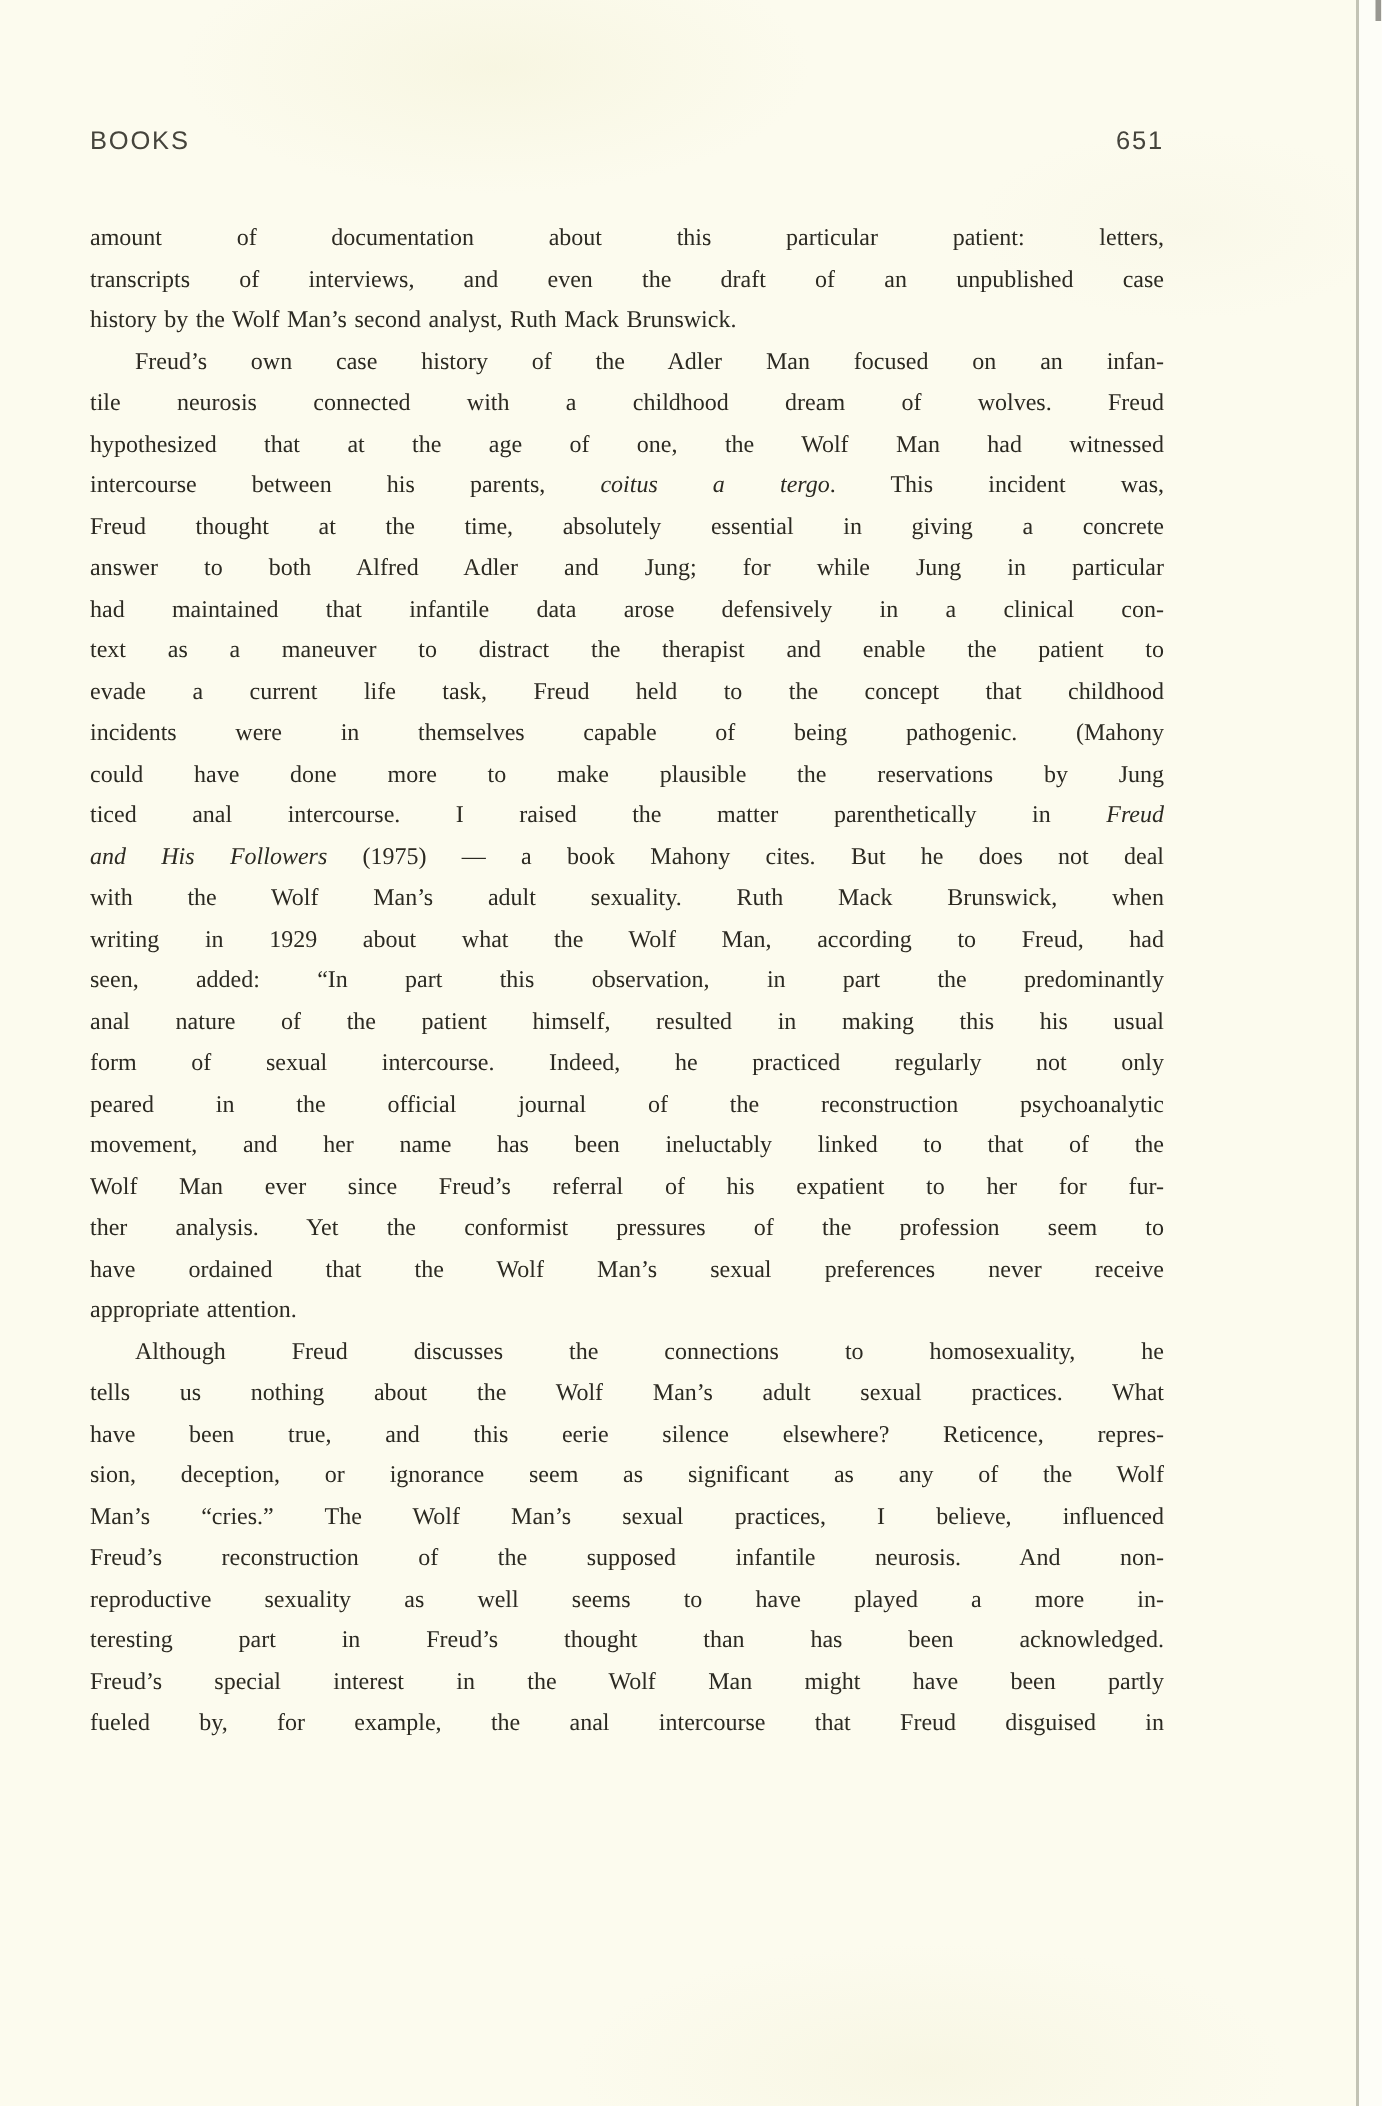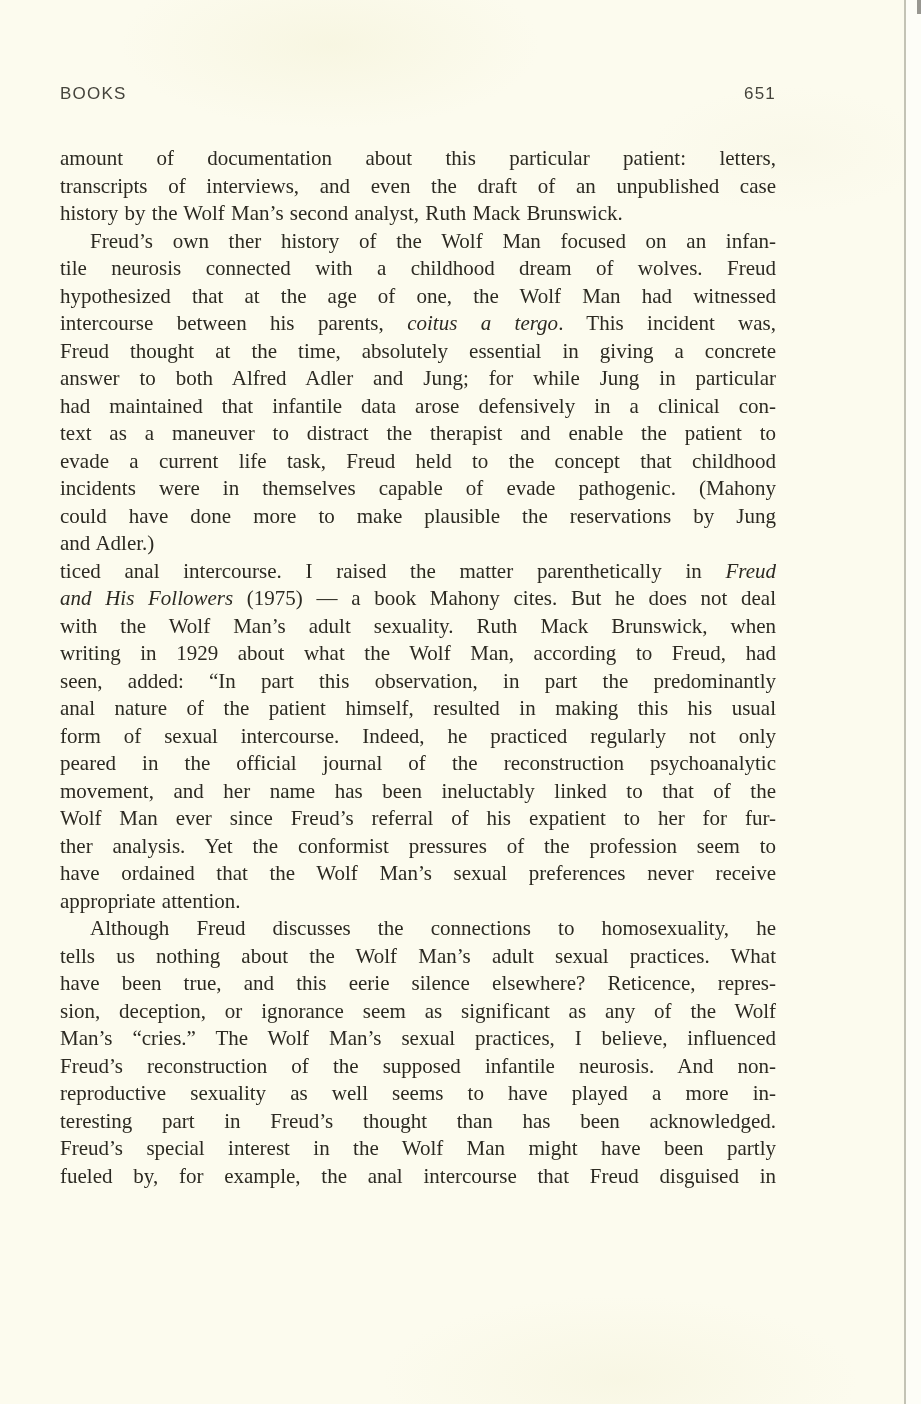--- a/index.html
+++ b/index.html
@@ -39,21 +39,21 @@
     font-size: 17px;
     letter-spacing: 1.2px;
     color: var(--header-color, #45443c);
     gap: 28px;
   }
   .body-text {
     position: absolute;
     left: 60px;
     top: 145px;
     width: 716px;
-    font-size: 21px;
+    font-size: 16px;
     line-height: 27.5px;
     word-spacing: 1px;
   }
   .line {
     text-align: justify;
     text-align-last: justify;
     white-space: normal;
   }
   .line.last {
     text-align-last: left;
@@ -97,32 +97,31 @@
 <div class="scan">
   <div class="header">
     <span>BOOKS</span>
     <span>651</span>
   </div>
 
   <div class="body-text" id="body-text">
       <div class="line"><span class="seg">amount of documentation about this particular patient: letters,</span></div>
       <div class="line"><span class="seg">transcripts of interviews, and even the draft of an unpublished case</span></div>
       <div class="line last"><span class="seg">history by the Wolf Man’s second analyst, Ruth Mack Brunswick.</span></div>
-      <div class="line indent"><span class="seg">Freud’s own ther history of the Wolf Man focused on an infan-</span></div>
+      <div class="line indent"><span class="seg">Freud’s own case history of the Adler Man focused on an infan-</span></div>
       <div class="line"><span class="seg">tile neurosis connected with a childhood dream of wolves. Freud</span></div>
       <div class="line"><span class="seg">hypothesized that at the age of one, the Wolf Man had witnessed</span></div>
       <div class="line"><span class="seg">intercourse between his parents, </span><span class="seg it">coitus a tergo</span><span class="seg">. This incident was,</span></div>
       <div class="line"><span class="seg">Freud thought at the time, absolutely essential in giving a concrete</span></div>
       <div class="line"><span class="seg">answer to both Alfred Adler and Jung; for while Jung in particular</span></div>
       <div class="line"><span class="seg">had maintained that infantile data arose defensively in a clinical con-</span></div>
       <div class="line"><span class="seg">text as a maneuver to distract the therapist and enable the patient to</span></div>
       <div class="line"><span class="seg">evade a current life task, Freud held to the concept that childhood</span></div>
-      <div class="line"><span class="seg">incidents were in themselves capable of evade pathogenic. (Mahony</span></div>
+      <div class="line"><span class="seg">incidents were in themselves capable of being pathogenic. (Mahony</span></div>
       <div class="line"><span class="seg">could have done more to make plausible the reservations by Jung</span></div>
-      <div class="line last"><span class="seg">and Adler.)</span></div>
       <div class="line"><span class="seg">ticed anal intercourse. I raised the matter parenthetically in </span><span class="seg it">Freud</span></div>
       <div class="line"><span class="seg it">and His Followers</span><span class="seg"> (1975) — a book Mahony cites. But he does not deal</span></div>
       <div class="line"><span class="seg">with the Wolf Man’s adult sexuality. Ruth Mack Brunswick, when</span></div>
       <div class="line"><span class="seg">writing in 1929 about what the Wolf Man, according to Freud, had</span></div>
       <div class="line"><span class="seg">seen, added: “In part this observation, in part the predominantly</span></div>
       <div class="line"><span class="seg">anal nature of the patient himself, resulted in making this his usual</span></div>
       <div class="line"><span class="seg">form of sexual intercourse. Indeed, he practiced regularly not only</span></div>
       <div class="line"><span class="seg">peared in the official journal of the reconstruction psychoanalytic</span></div>
       <div class="line"><span class="seg">movement, and her name has been ineluctably linked to that of the</span></div>
       <div class="line"><span class="seg">Wolf Man ever since Freud’s referral of his expatient to her for fur-</span></div>

